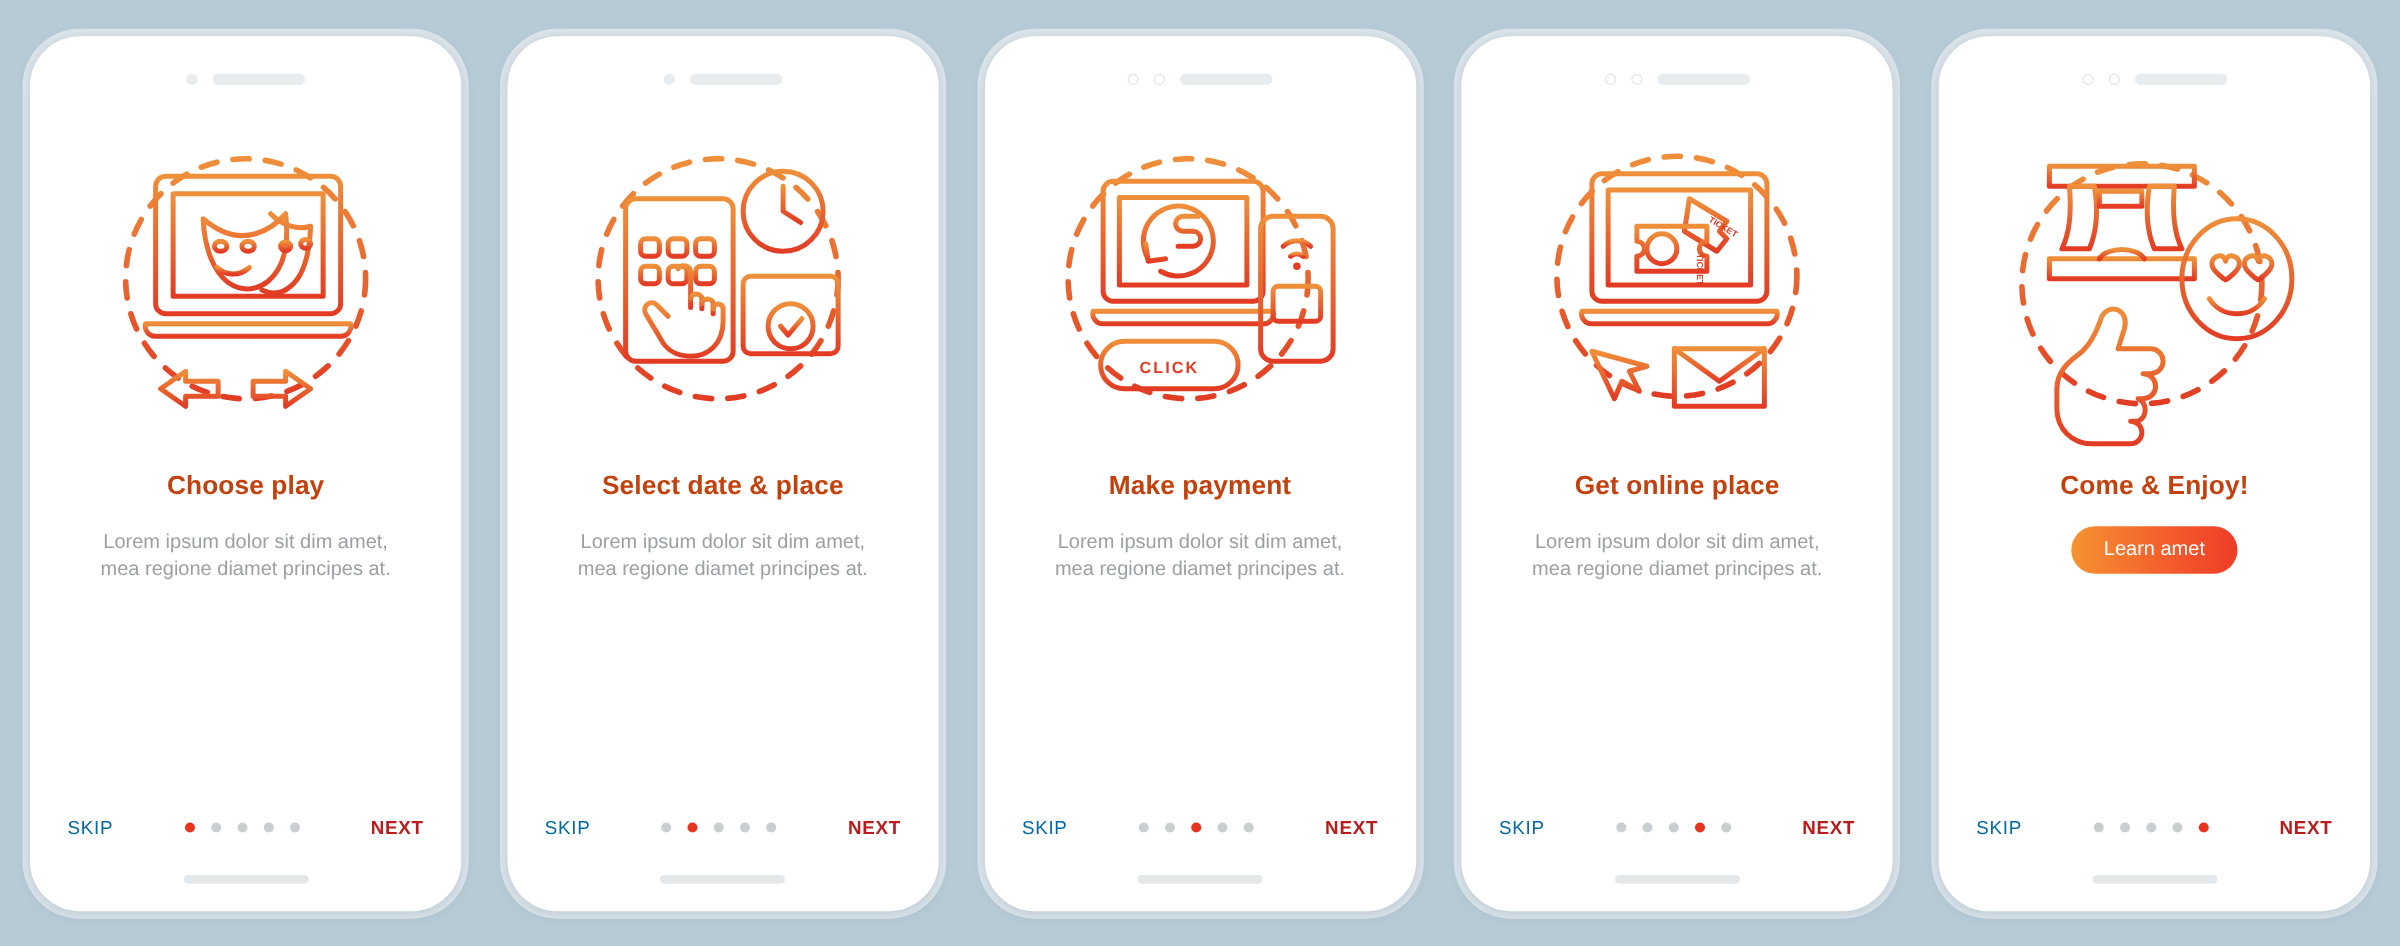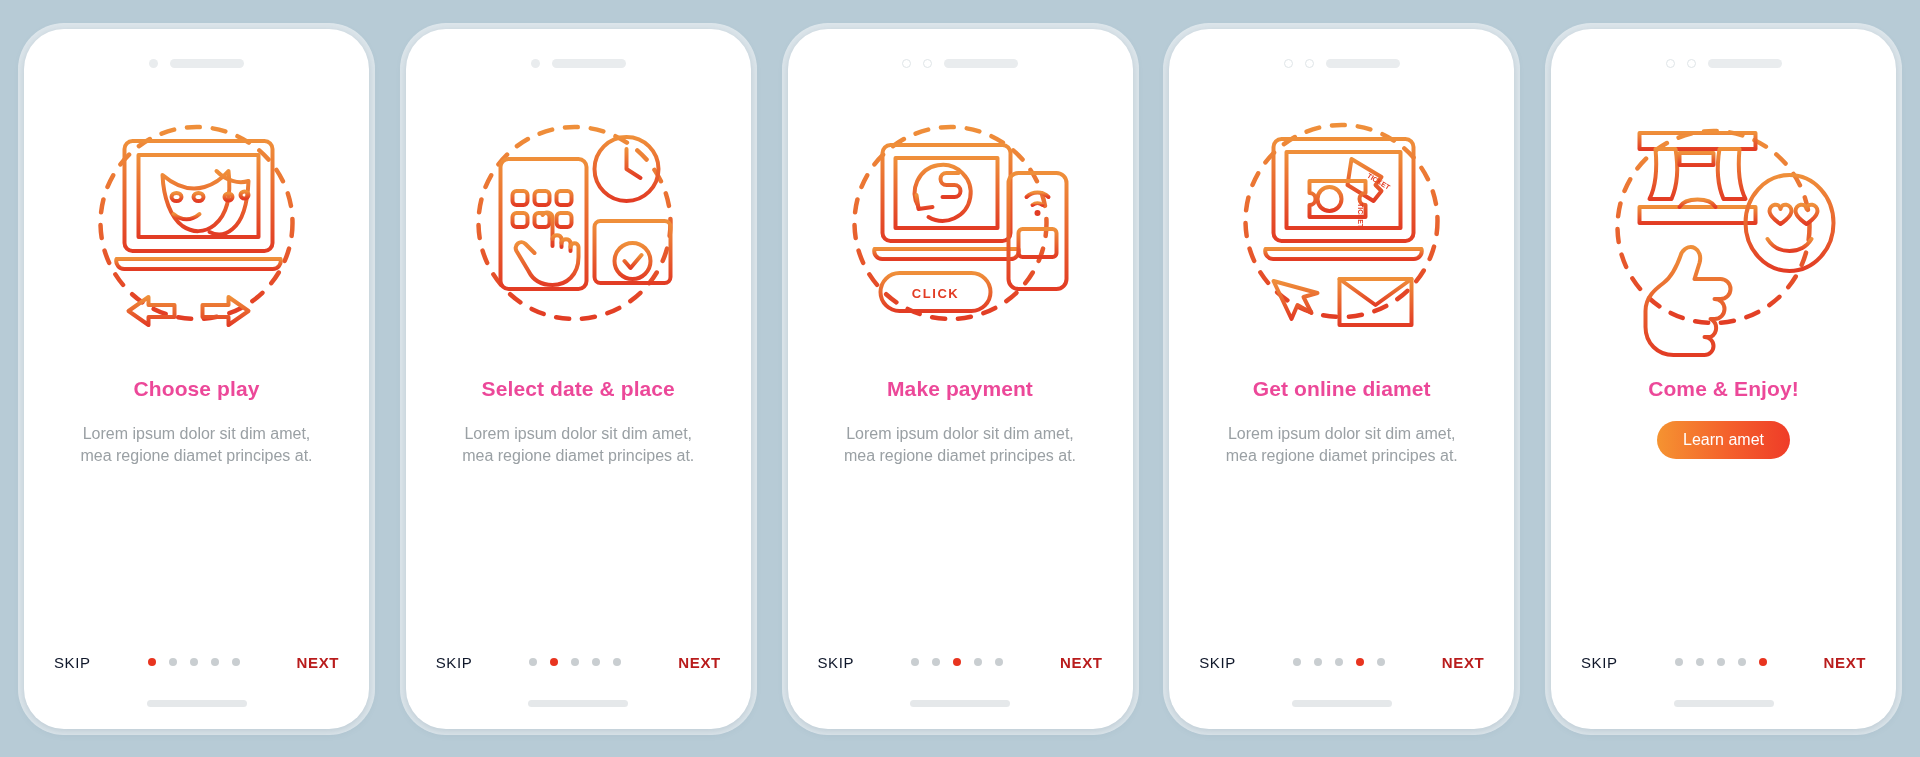--- a/index.html
+++ b/index.html
@@ -55,21 +55,21 @@
     margin-top: 28px;
     display: flex;
     align-items: center;
     justify-content: center;
   }
   .art svg { width: 100%; height: 100%; overflow: visible; }
   .title {
     margin-top: 36px;
     font-size: 21px;
     font-weight: bold;
-    color: #ec4899;
+    color: #c2410c;
     text-align: center;
     letter-spacing: .1px;
   }
   .body {
     margin-top: 22px;
     width: 235px;
     font-size: 16px;
     line-height: 1.42;
     color: #9aa0a4;
     text-align: center;
@@ -87,21 +87,21 @@
   }
   .footer {
     position: absolute;
     left: 0; right: 0;
     bottom: 58px;
     display: flex;
     align-items: center;
     justify-content: space-between;
     padding: 0 30px;
   }
-  .skip { font-size: 15px; color: #0f172a; letter-spacing: .6px; cursor: pointer; }
+  .skip { font-size: 15px; color: #0369a1; letter-spacing: .6px; cursor: pointer; }
   .next { font-size: 15px; color: #b91c1c; font-weight: bold; letter-spacing: .6px; cursor: pointer; }
   .dots { display: flex; gap: 13px; align-items: center; }
   .dot { width: 8px; height: 8px; border-radius: 50%; background: #c9ced1; }
   .dot.active { background: #e8341f; }
   .homebar {
     position: absolute;
     bottom: 22px;
     left: 50%;
     transform: translateX(-50%);
     width: 100px; height: 7px;
@@ -286,21 +286,21 @@
         <path class="ln" d="M130 48l30 18-6 8 6 6-8 10-26-16z" stroke="url(#g4)"></path>
         <text class="tny" x="145" y="66" fill="#e23c24" transform="rotate(31 145 66)">TICKET</text>
         <path class="ln" d="M88 70h56v12a6 6 0 0 0 0 12v12H88V94a6 6 0 0 0 0-12z" stroke="url(#g4)"></path>
         <circle class="ln" cx="108" cy="88" r="12" stroke="url(#g4)"></circle>
         <text class="tny" x="136" y="92" fill="#e23c24" transform="rotate(90 136 92)">TICKET</text>
         <path class="ln" d="M52 170l18 38 6-14 14 8-8-16 14-4z" stroke="url(#g4)"></path>
         <rect class="ln" x="118" y="168" width="72" height="46" stroke="url(#g4)"></rect>
         <path class="ln" d="M118 168l36 26 36-26" stroke="url(#g4)"></path>
       </svg>
     </div>
-    <div class="title">Get online diamet</div>
+    <div class="title">Get online place</div>
     <div class="body">Lorem ipsum dolor sit dim amet, mea regione diamet principes at.</div>
     <div class="footer">
       <span class="skip">SKIP</span>
       <span class="dots">
         <span class="dot"></span>
         <span class="dot"></span>
         <span class="dot"></span>
         <span class="dot active"></span>
         <span class="dot"></span>
       </span>

